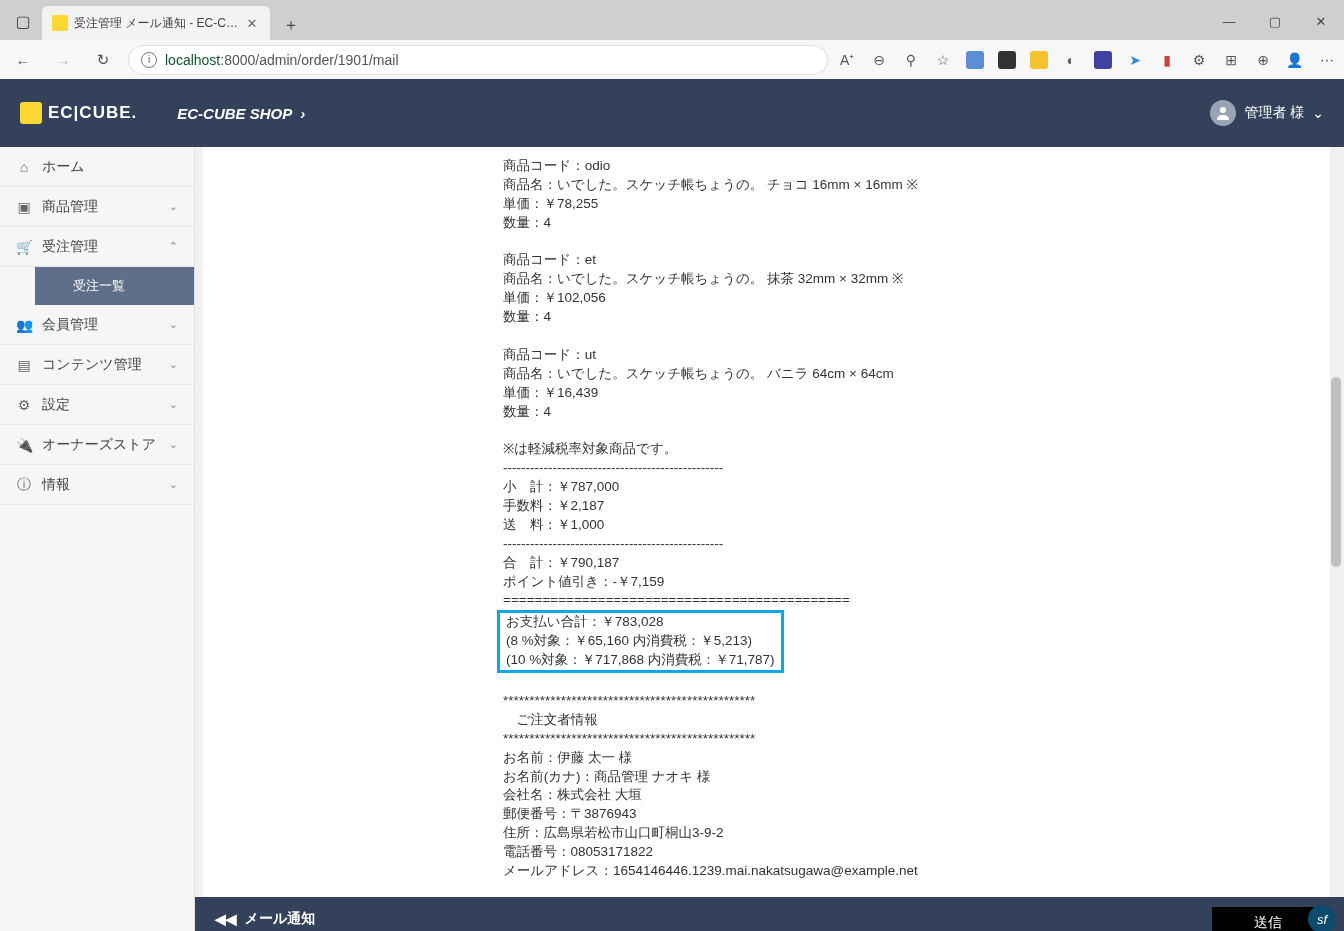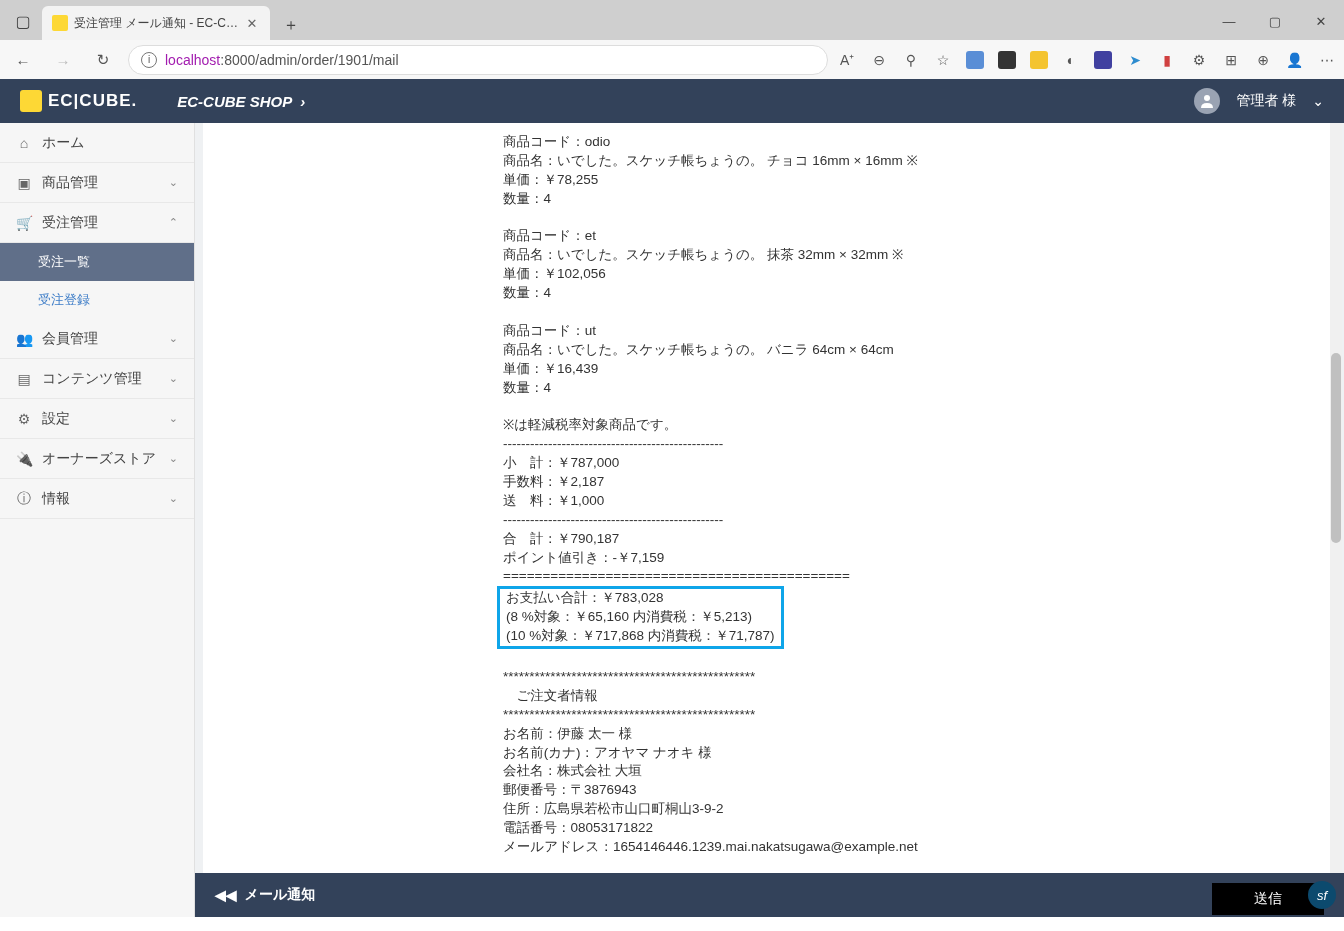--- a/index.html
+++ b/index.html
@@ -16,42 +16,42 @@
     .new-tab { width: 30px; height: 30px; display: flex; align-items: center; justify-content: center; color: #444; font-size: 16px; margin-left: 6px; }
     .window-ctrls { margin-left: auto; display: flex; height: 38px; }
     .window-ctrls div { width: 46px; display: flex; align-items: center; justify-content: center; color: #444; font-size: 13px; }
 
     .addr-bar { height: 39px; background: #f7f7f7; display: flex; align-items: center; padding: 0 8px; gap: 10px; }
     .nav-btn { width: 30px; height: 30px; display: flex; align-items: center; justify-content: center; color: #555; font-size: 15px; }
     .nav-btn.disabled { color: #bbb; }
     .url-box { flex: 1; height: 30px; background: #fff; border: 1px solid #ddd; border-radius: 16px; display: flex; align-items: center; padding: 0 12px; gap: 8px; max-width: 720px; }
     .url-box .info { width: 16px; height: 16px; border: 1px solid #777; border-radius: 50%; display: flex; align-items: center; justify-content: center; font-size: 10px; color: #555; }
     .url-box .url { font-size: 14px; color: #555; white-space: nowrap; }
-    .url-box .host { color: #a21caf; }
+    .url-box .host { color: #14532d; }
     .addr-right { display: flex; gap: 14px; align-items: center; margin-left: auto; }
     .addr-right .ic { width: 18px; height: 18px; display: flex; align-items: center; justify-content: center; color: #555; font-size: 14px; }
     .ext { width: 18px; height: 18px; border-radius: 3px; }
 
     
-    .app-header { height: 44px; background: #33425a; display: flex; align-items: center; padding: 0 20px; color: #fff; }
+    .app-header { height: 68px; background: #33425a; display: flex; align-items: center; padding: 0 20px; color: #fff; }
     .logo { display: flex; align-items: center; gap: 6px; font-weight: bold; letter-spacing: 1px; font-size: 17px; }
     .logo .cube { width: 22px; height: 22px; background: #fdd835; border-radius: 3px; }
     .shop-name { margin-left: 40px; font-size: 15px; font-weight: bold; display: flex; align-items: center; gap: 8px; font-style: italic; }
-    .user { margin-left: auto; display: flex; align-items: center; gap: 16px; font-size: 14px; }
+    .user { margin-left: auto; display: flex; align-items: center; gap: 8px; font-size: 14px; }
     .avatar { width: 26px; height: 26px; background: #9aa3b3; border-radius: 50%; display: flex; align-items: center; justify-content: center; }
 
     
     .app-body { display: flex; height: calc(931px - 79px - 58px); }
 
     
     .sidebar { width: 195px; background: #f6f6f6; border-right: 1px solid #e0e0e0; overflow-y: auto; flex-shrink: 0; }
     .nav-item { height: 40px; display: flex; align-items: center; padding: 0 16px; color: #444; font-size: 14px; border-bottom: 1px solid #e8e8e8; cursor: pointer; gap: 10px; }
     .nav-item .chev { margin-left: auto; font-size: 11px; color: #888; }
     .nav-item .icn { width: 16px; text-align: center; color: #666; }
-    .nav-sub { height: 38px; display: flex; align-items: center; padding-left: 38px; font-size: 13px; color: #3c7cc7; cursor: pointer; }
+    .nav-sub { height: 38px; display: flex; align-items: center; padding-left: 38px; font-size: 13px; color: #3c7cc7; cursor: pointer; margin-left: 35px; }
     .nav-sub.active { background: #606f89; color: #fff; }
 
     
     .content { flex: 1; background: #eff1f3; overflow: hidden; position: relative; }
     .content-scroll { position: absolute; left: 8px; top: 0; right: 14px; bottom: 44px; background: #fff; overflow-y: auto; }
     .mail-body { padding: 10px 0 30px 300px; font-size: 13.5px; color: #333; line-height: 1.4; white-space: pre; }
     .highlight-box { border: 3px solid #0ea5e9; padding: 0 6px; display: inline-block; margin-left: -6px; }
 
     .scrollbar { position: absolute; right: 2px; top: 0; bottom: 44px; width: 12px; background: #f0f0f0; }
     .scroll-thumb { position: absolute; left: 1px; right: 1px; top: 230px; height: 190px; background: #c0c0c0; border-radius: 5px; }
@@ -142,23 +142,20 @@
         <span class="chev">⌄</span>
       </div>
     <div class="nav-item">
         <span class="icn">🛒</span>
         <span>受注管理</span>
         <span class="chev">⌃</span>
       </div>
     <div class="nav-sub active">
         <span>受注一覧</span>
       </div>
-    <div class="nav-sub">
-        <span>受注登録</span>
-      </div>
     <div class="nav-item">
         <span class="icn">👥</span>
         <span>会員管理</span>
         <span class="chev">⌄</span>
       </div>
     <div class="nav-item">
         <span class="icn">▤</span>
         <span>コンテンツ管理</span>
         <span class="chev">⌄</span>
       </div>
@@ -206,21 +203,21 @@
 <span>ポイント値引き：-￥7,159</span>
 <span>============================================</span>
 <span class="highlight-box"><span>お支払い合計：￥783,028</span>
 <span>(8 %対象：￥65,160 内消費税：￥5,213)</span>
 <span>(10 %対象：￥717,868 内消費税：￥71,787)</span></span>
 
 <span>************************************************</span>
 <span>　ご注文者情報</span>
 <span>************************************************</span>
 <span>お名前：伊藤 太一 様</span>
-<span>お名前(カナ)：アオヤマ ナオキ 様</span>
+<span>お名前(カナ)：商品管理 ナオキ 様</span>
 <span>会社名：株式会社 大垣</span>
 <span>郵便番号：〒3876943</span>
 <span>住所：広島県若松市山口町桐山3-9-2</span>
 <span>電話番号：08053171822</span>
 <span>メールアドレス：1654146446.1239.mai.nakatsugawa@example.net</span>
 
 </div>
     </div>
     <div class="scrollbar">
       <div class="scroll-thumb"></div>

